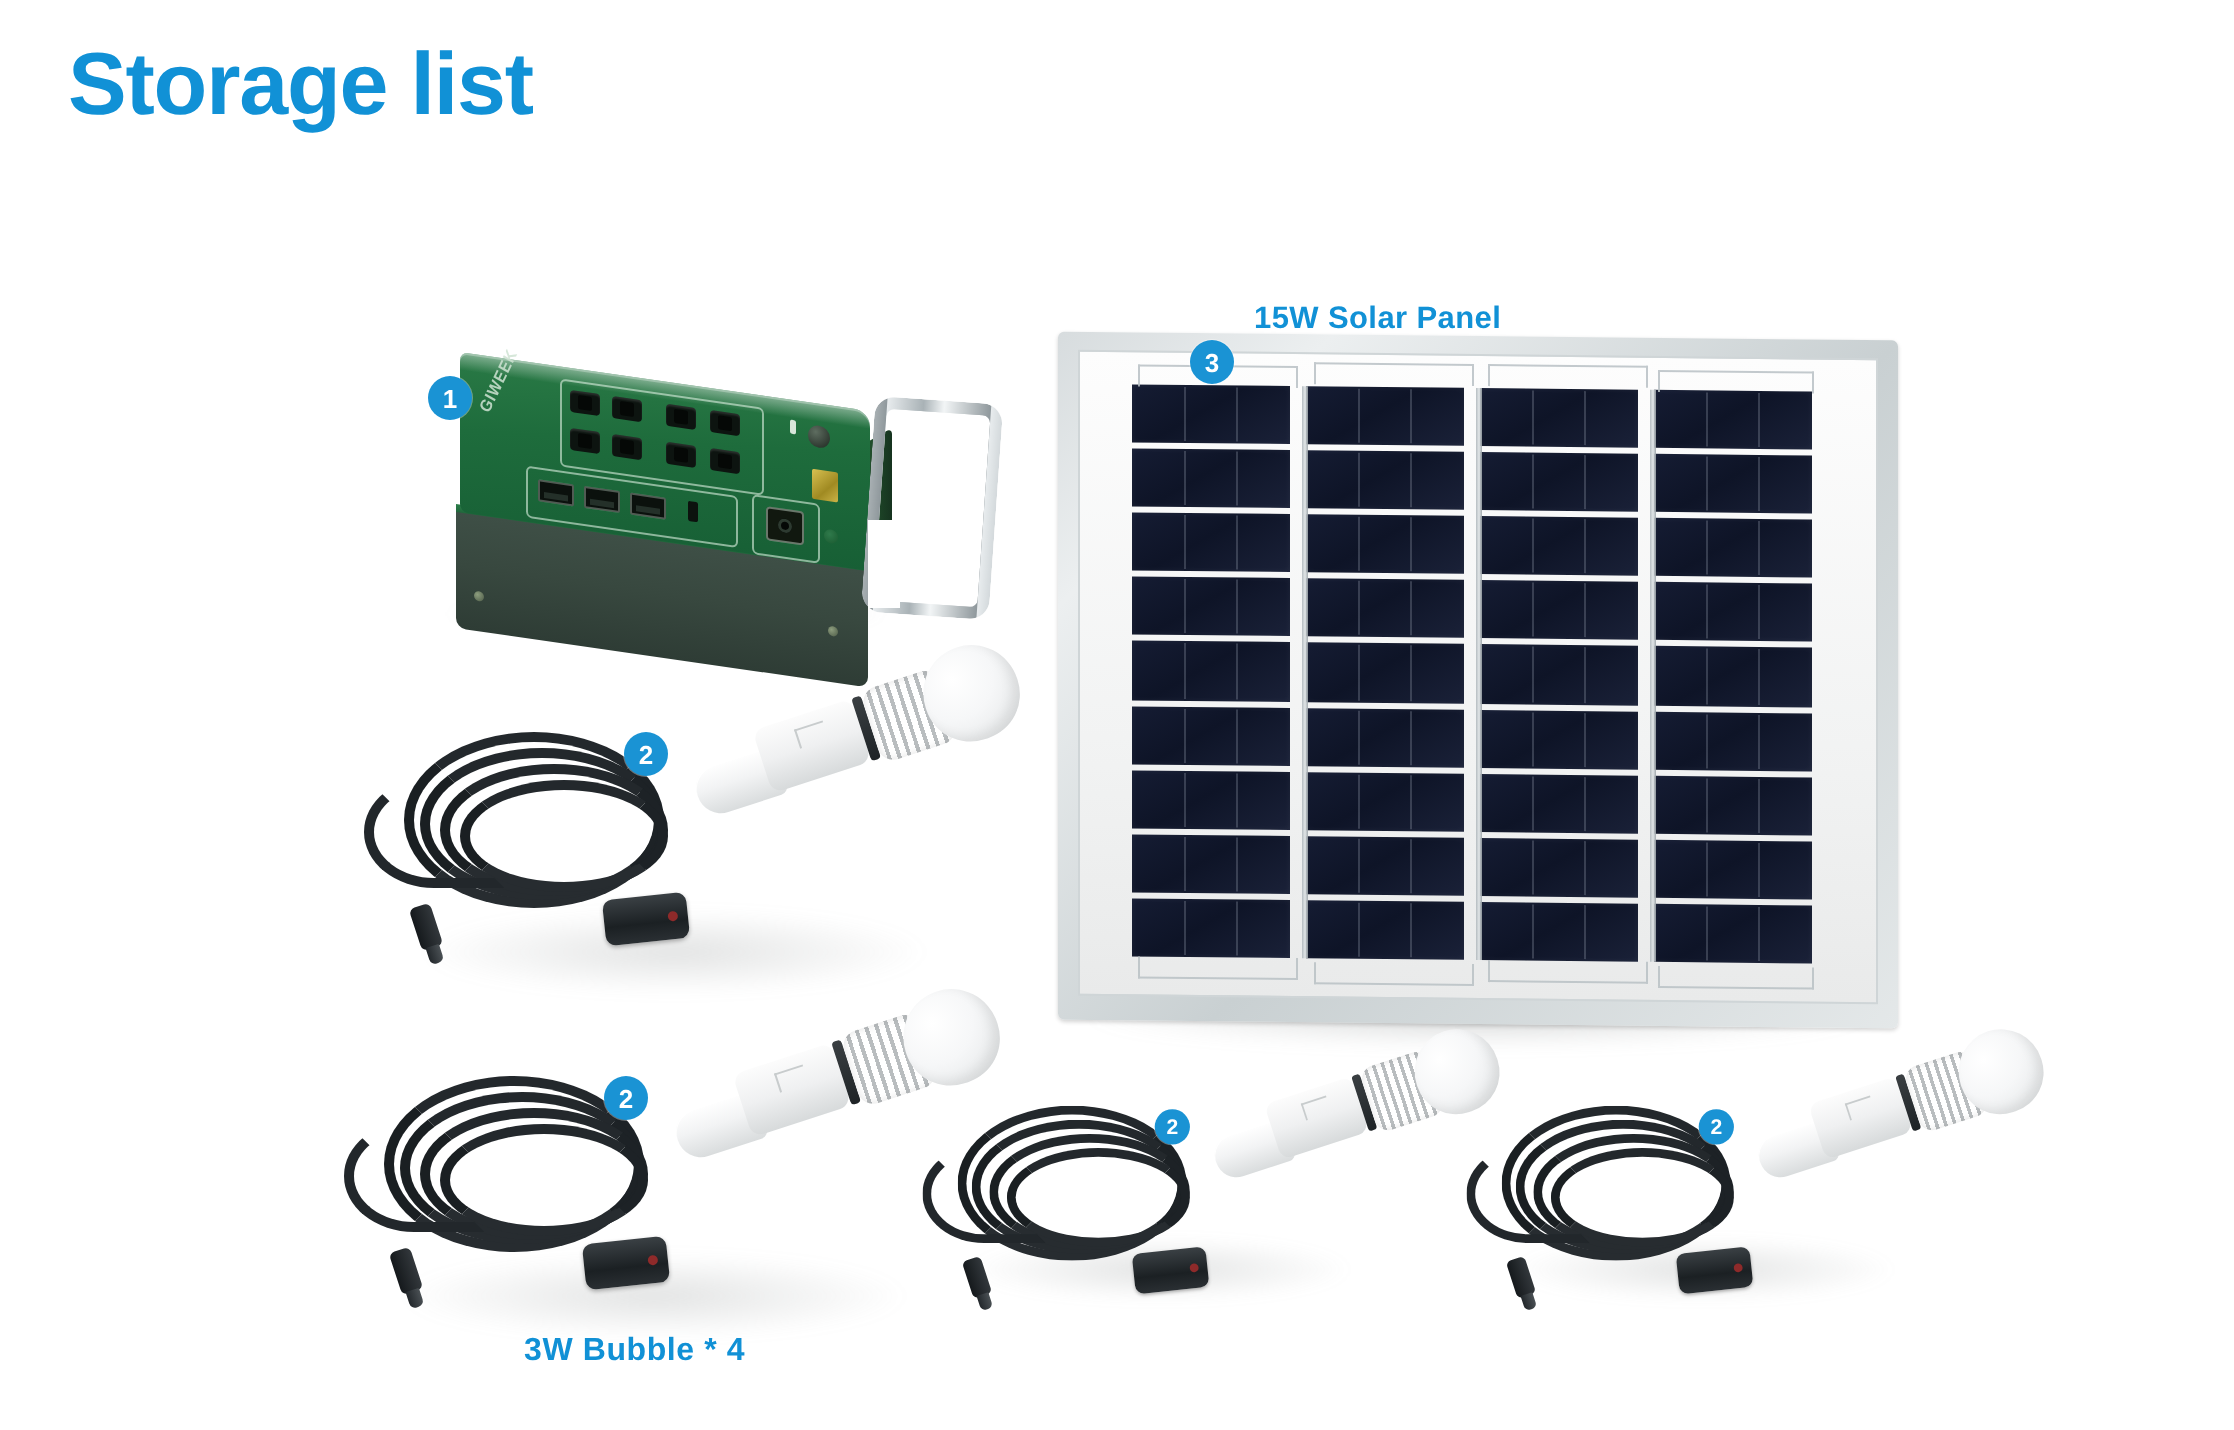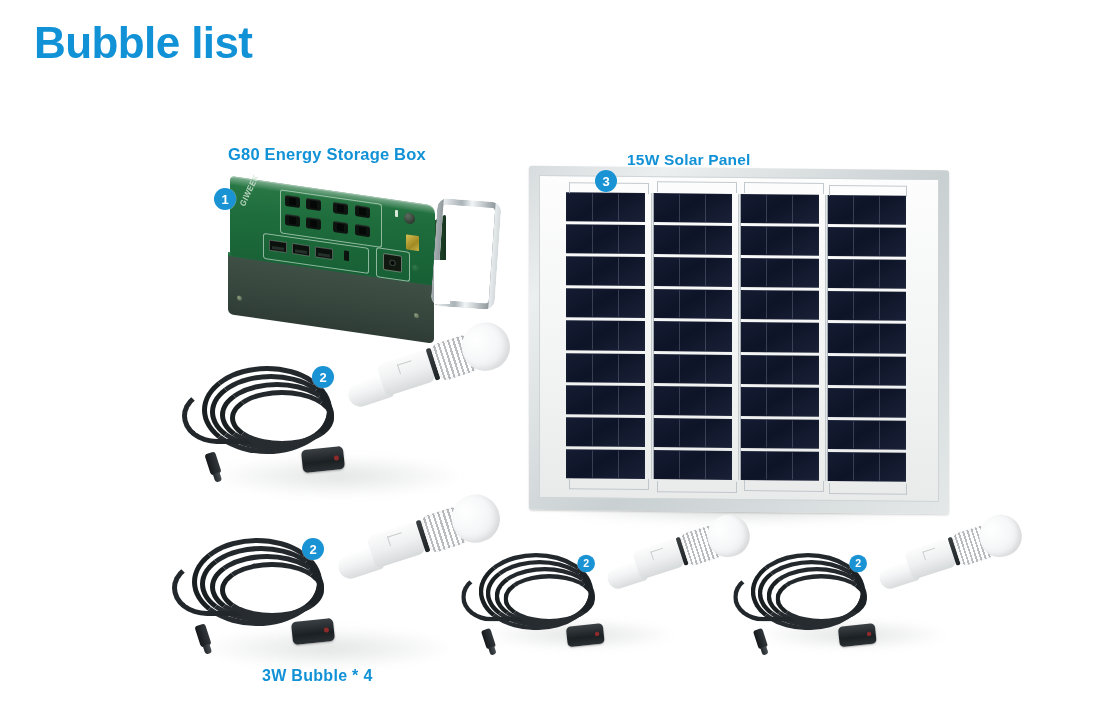--- a/index.html
+++ b/index.html
@@ -275,23 +275,22 @@
   .lamp-slot{
     position:absolute;width:14px;height:9px;
     border-left:1.5px solid #c8cccd;border-top:1.5px solid #c8cccd;
   }
 </style>
 </head>
 <body>
 
 <div class="stage">
 
-  <div class="title-en">Bubble list</div>
-
-  <div class="cap cap-box">G80 Energy Storage  Box</div>
+  <div class="title-en">Storage list</div>
+
   <div class="cap cap-panel">15W Solar Panel</div>
   <div class="cap cap-bulbs">3W Bubble * 4</div>
 
   <div class="box-wrap">
     <div class="box-shadow"></div>
 
     <div class="handle"></div>
     <div class="handle-cut"></div>
 
     <div class="box-right"></div>

